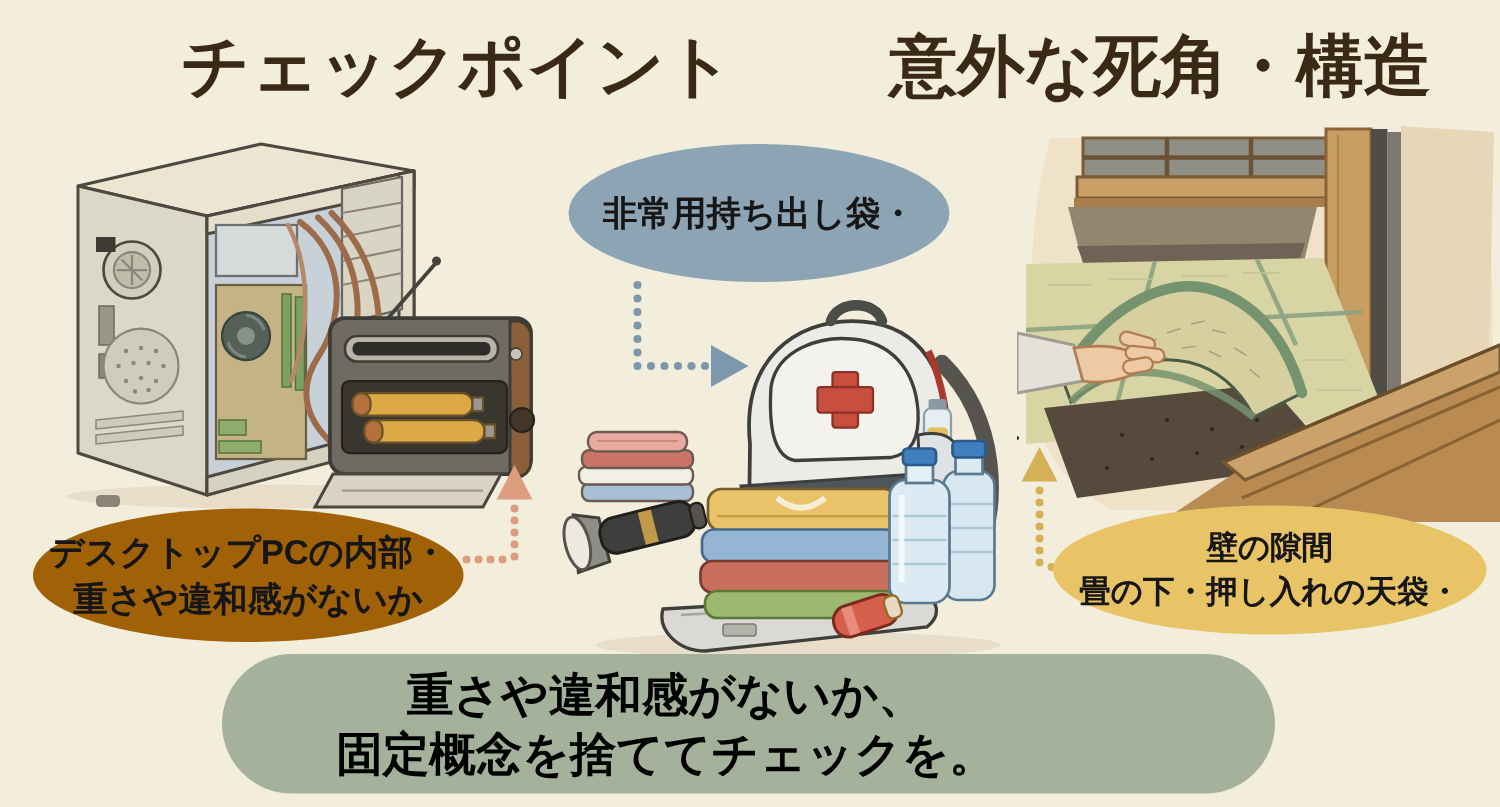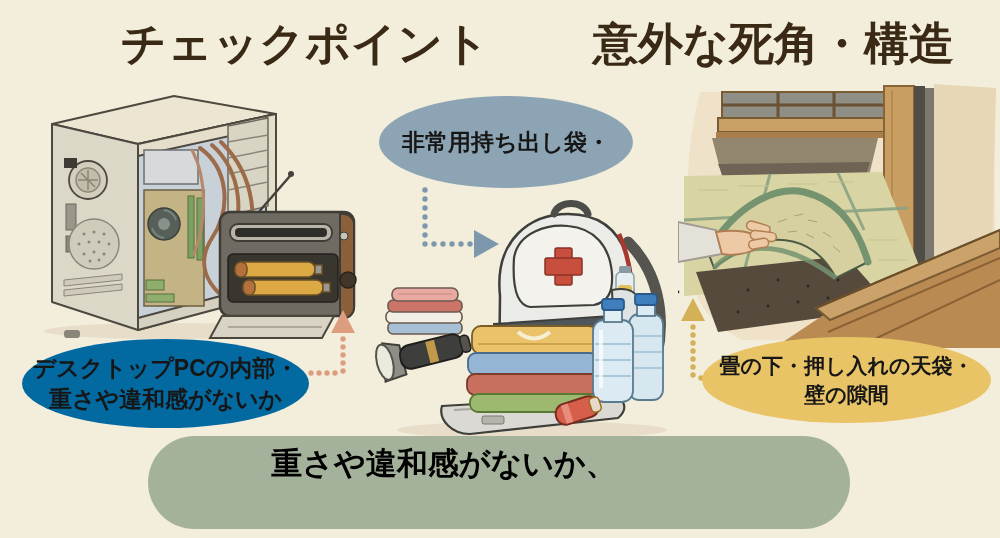--- a/index.html
+++ b/index.html
@@ -288,28 +288,29 @@
       <circle cx="25" cy="84" r="2.7"></circle>
         <circle cx="33" cy="84" r="2.7"></circle>
         <circle cx="41" cy="84" r="2.7"></circle>
       <circle cx="49" cy="84" r="2.7"></circle>
     </g>
   </svg>
 
   <div class="bubble bubble-bag" style="background-color: rgb(141, 164, 181);">
     <span>非常用持ち出し袋・</span>
   </div>
-  <div class="bubble bubble-pc" style="background-color: #0369a1;">
+  <div class="bubble bubble-pc" style="background-color: #a16207;">
     <span>デスクトップPCの内部・</span>
     <span>重さや違和感がないか</span>
   </div>
   <div class="bubble bubble-tatami" style="background-color: rgb(233, 196, 102);">
+    <span>壁の隙間</span>
     <span>畳の下・押し入れの天袋・</span>
-    <span>壁の隙間</span>
   </div>
 
   <div class="banner" style="background-color: rgb(165, 178, 155);">
     <div class="banner-text">
       <div>重さや違和感がないか、</div>
+      <div>固定概念を捨ててチェックを。</div>
     </div>
   </div>
 
 </div>
 
 </body></html>

